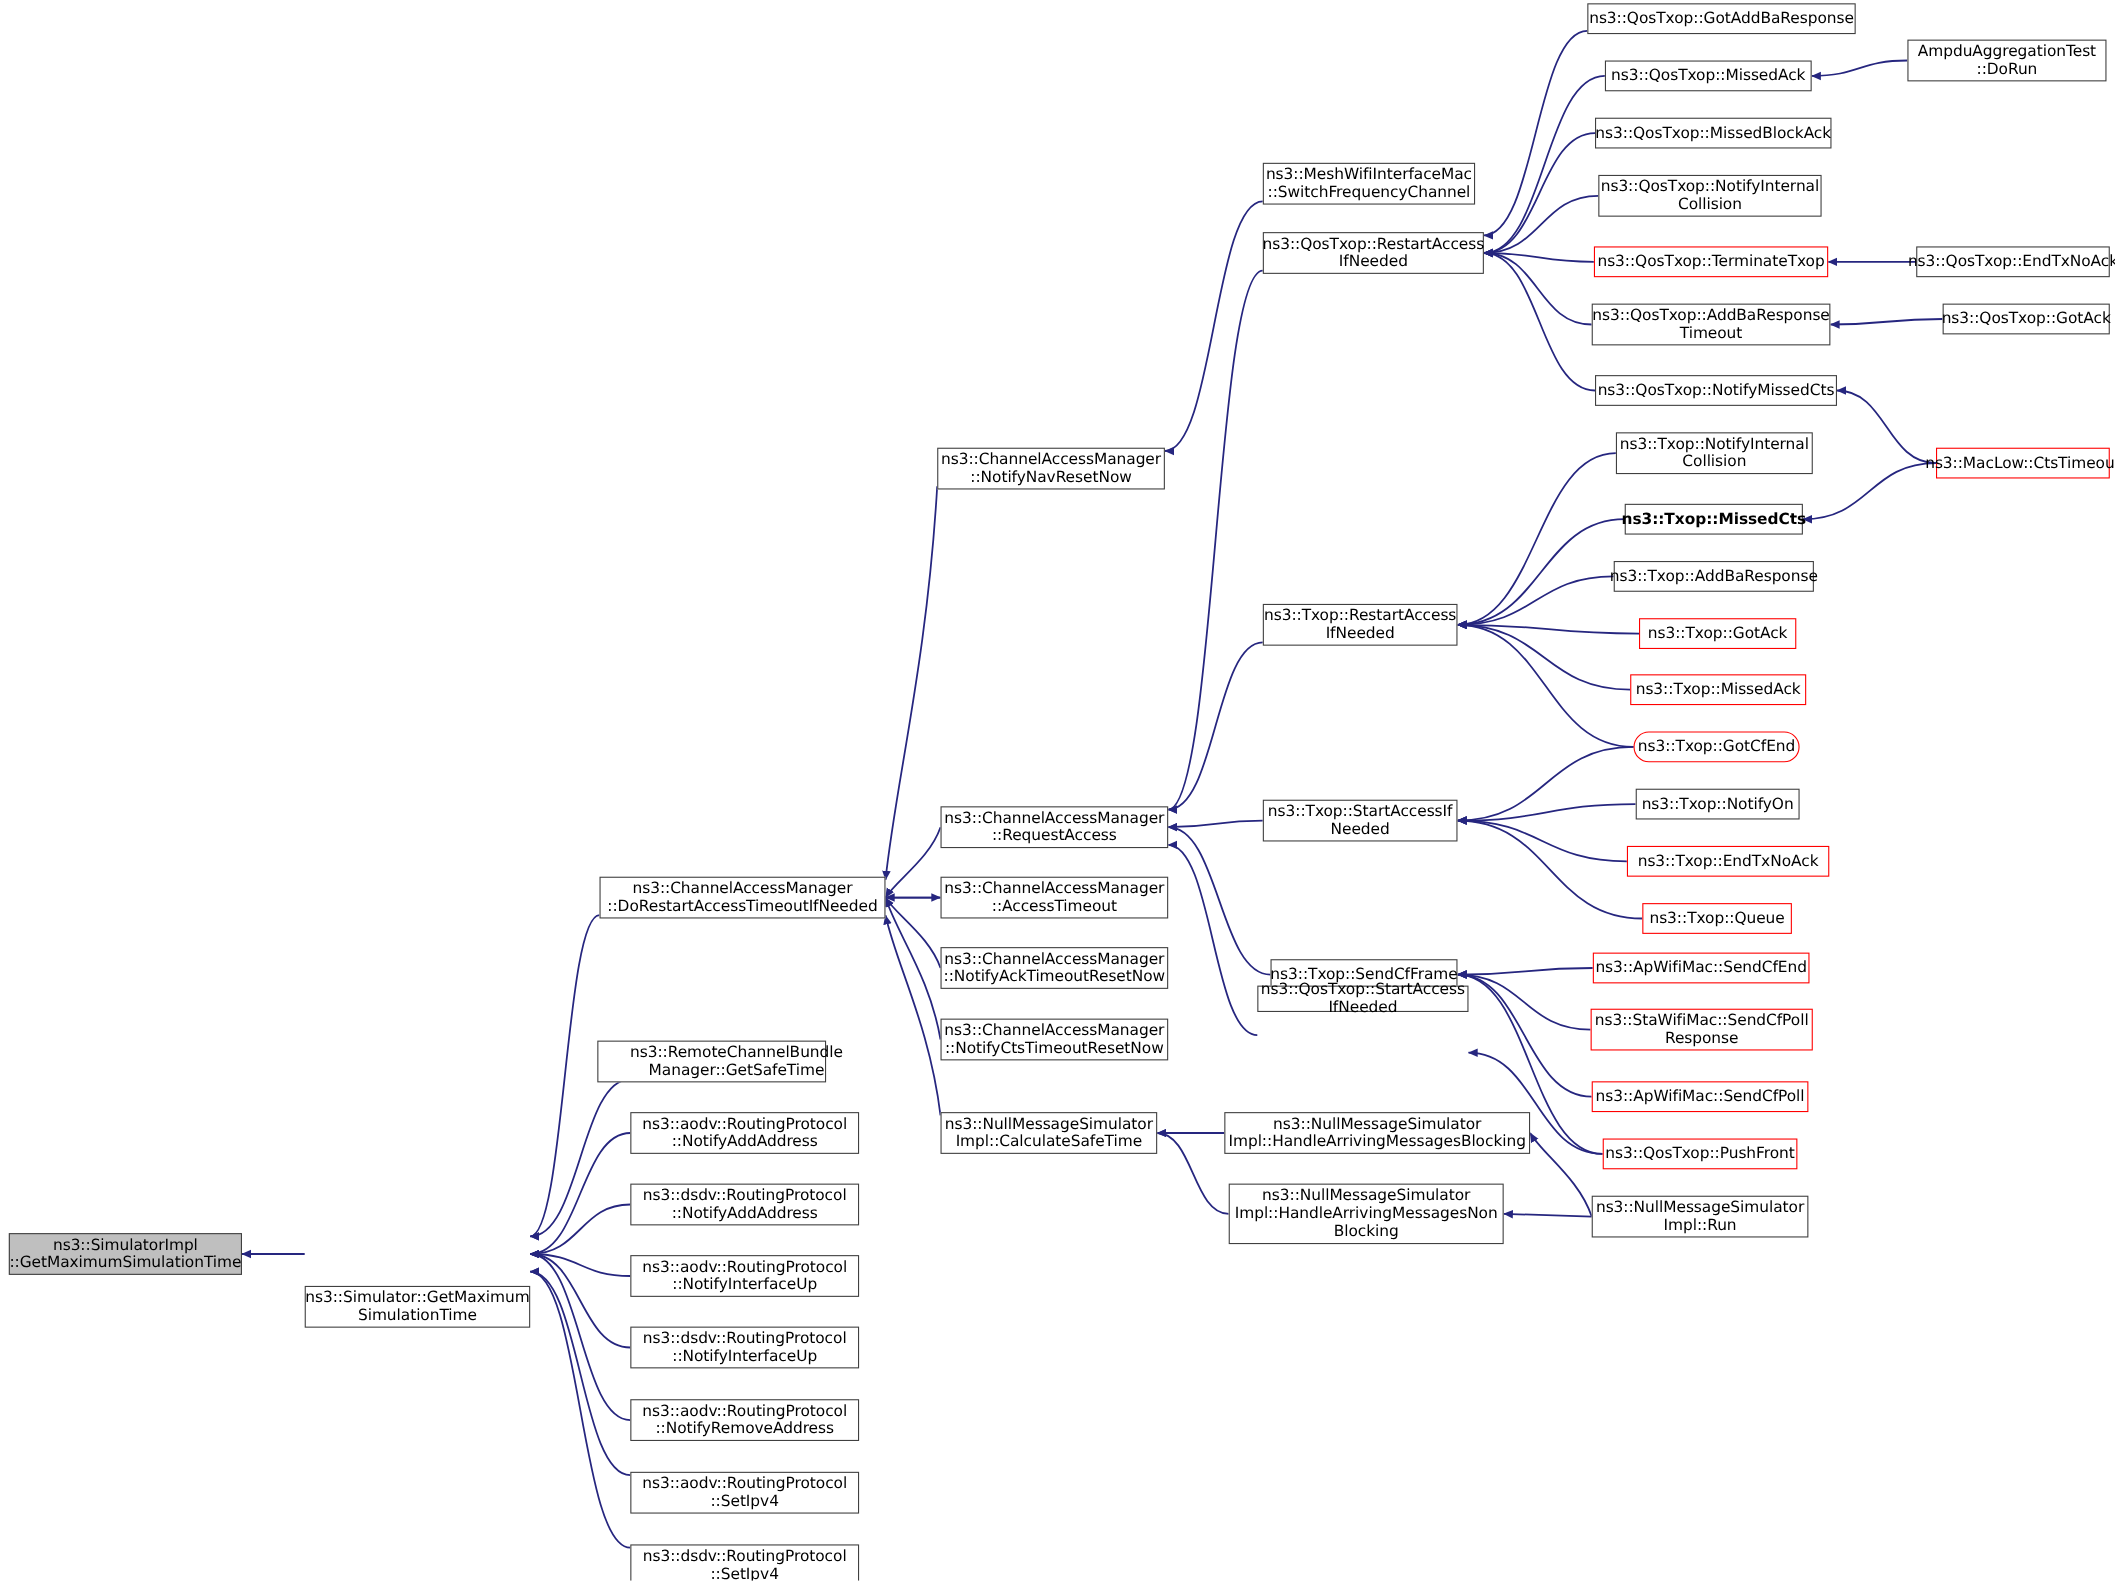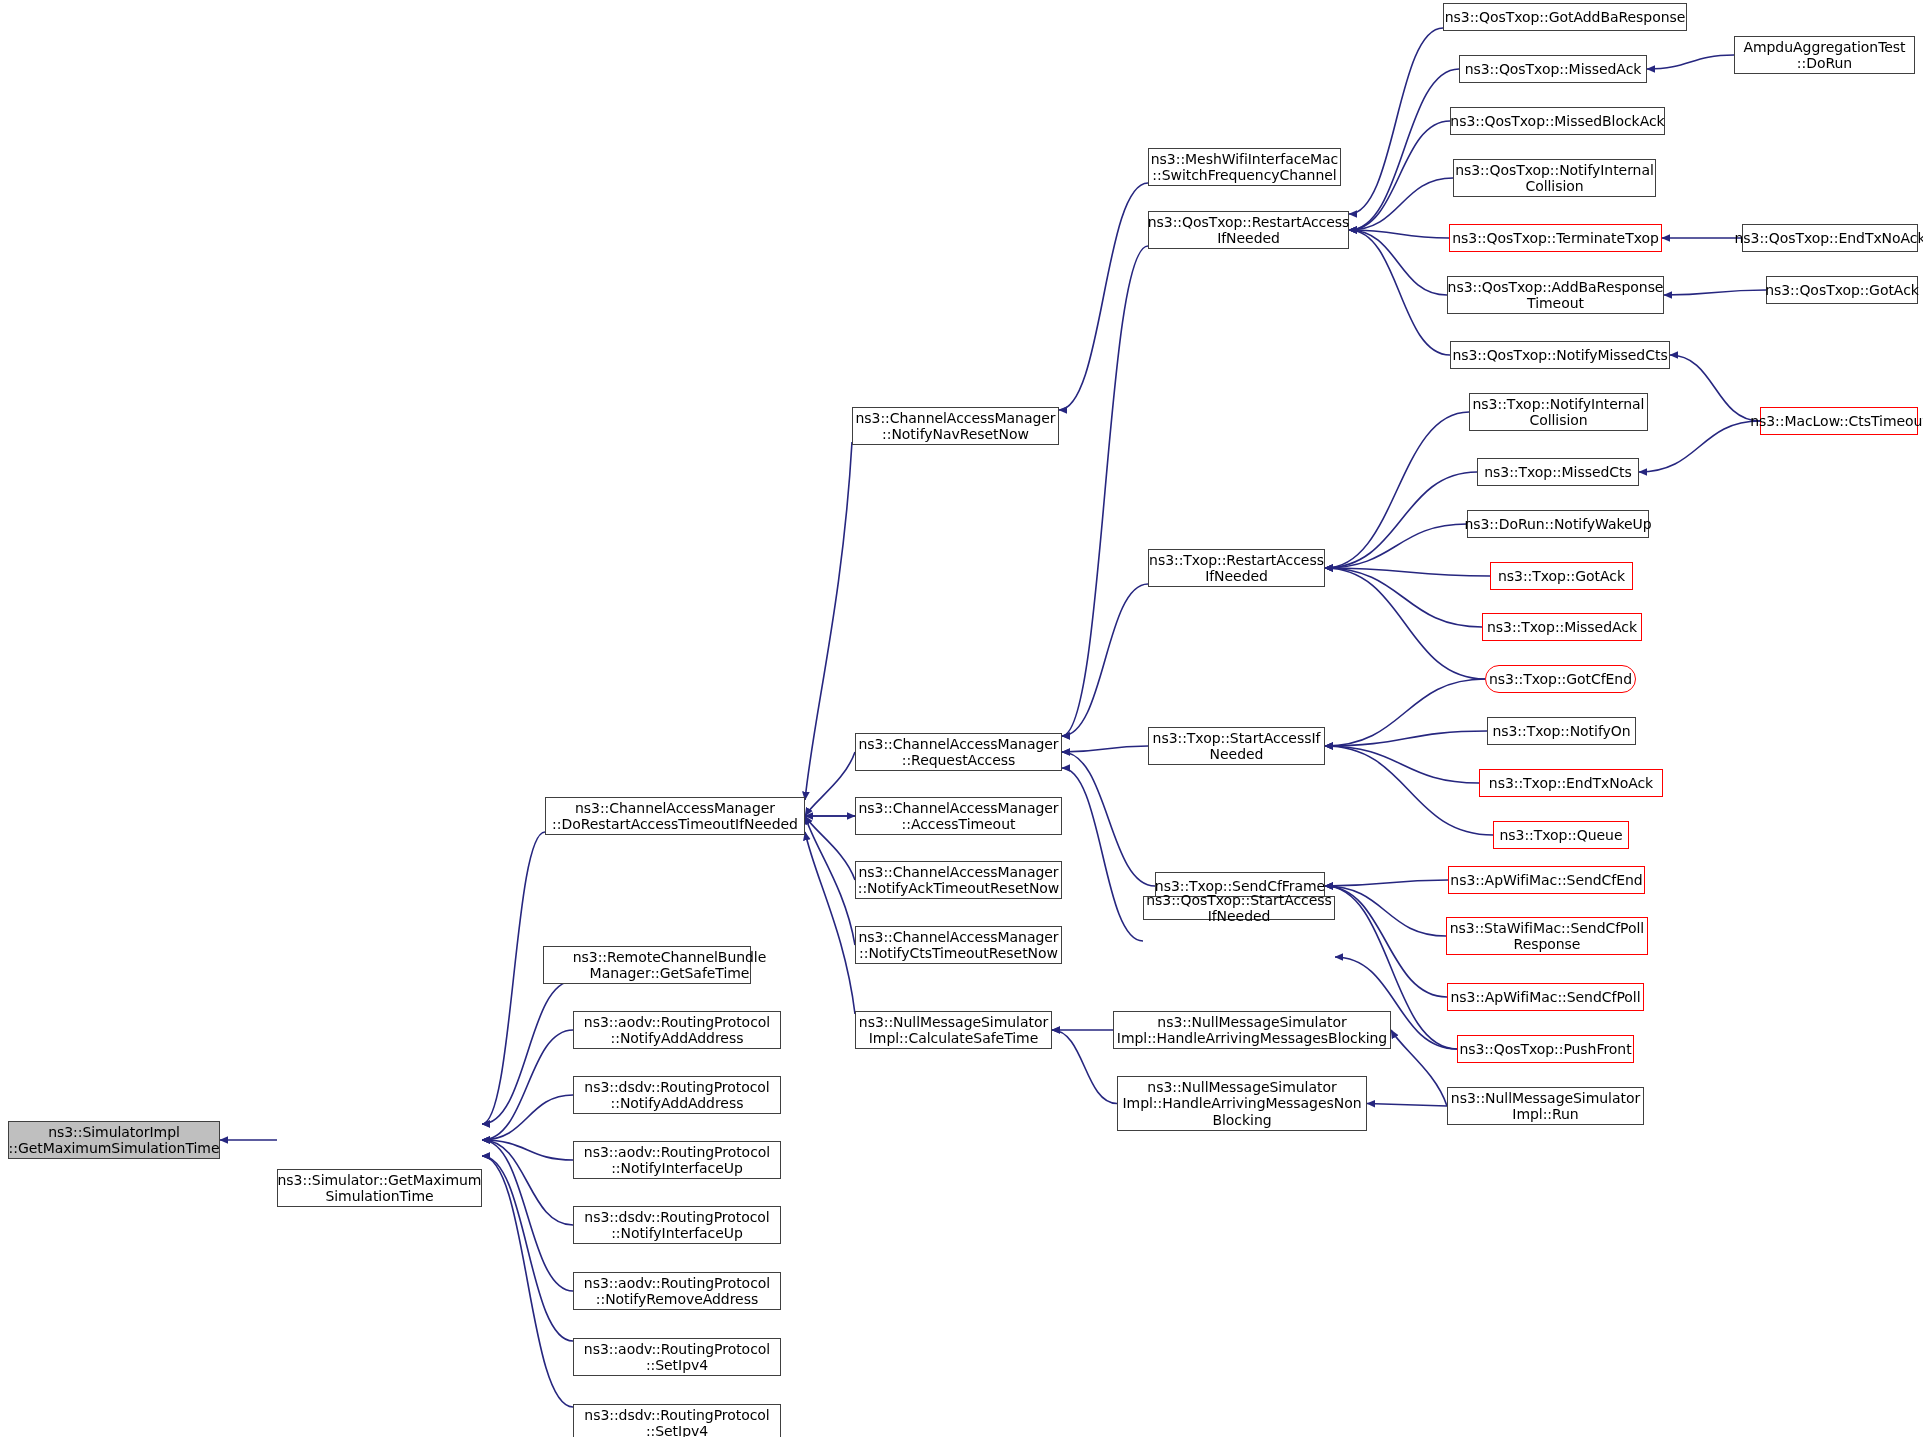--- a/index.html
+++ b/index.html
@@ -167,22 +167,22 @@
     <div class="node" style="left: 1459px; top: 55px; width: 188px; height: 28px;">ns3::QosTxop::MissedAck</div>
     <div class="node" style="left: 1450px; top: 107px; width: 215px; height: 28px;">ns3::QosTxop::MissedBlockAck</div>
     <div class="node" style="left: 1453px; top: 159px; width: 203px; height: 38px;">ns3::QosTxop::NotifyInternal
 Collision</div>
     <div class="node red" style="left: 1449px; top: 224px; width: 213px; height: 28px;">ns3::QosTxop::TerminateTxop</div>
     <div class="node" style="left: 1447px; top: 276px; width: 217px; height: 38px;">ns3::QosTxop::AddBaResponse
 Timeout</div>
     <div class="node" style="left: 1450px; top: 341px; width: 220px; height: 28px;">ns3::QosTxop::NotifyMissedCts</div>
     <div class="node" style="left: 1469px; top: 393px; width: 179px; height: 38px;">ns3::Txop::NotifyInternal
 Collision</div>
-    <div class="node" style="left: 1477px; top: 458px; width: 162px; height: 28px;">ns3::Txop::MissedCts</div>
-    <div class="node" style="left: 1467px; top: 510px; width: 182px; height: 28px;">ns3::DoRun::NotifyWakeUp</div>
+    <div class="node" style="left: 1477px; top: 458px; width: 162px; height: 28px; font-weight: bold;">ns3::Txop::MissedCts</div>
+    <div class="node" style="left: 1467px; top: 510px; width: 182px; height: 28px;">ns3::Txop::AddBaResponse</div>
     <div class="node red" style="left: 1490px; top: 562px; width: 143px; height: 28px;">ns3::Txop::GotAck</div>
     <div class="node red" style="left: 1482px; top: 613px; width: 160px; height: 28px;">ns3::Txop::MissedAck</div>
     <div class="node red" style="left: 1485px; top: 665px; width: 151px; height: 28px; border-radius: 14px;">ns3::Txop::GotCfEnd</div>
     <div class="node" style="left: 1487px; top: 717px; width: 149px; height: 28px;">ns3::Txop::NotifyOn</div>
     <div class="node red" style="left: 1479px; top: 769px; width: 184px; height: 28px;">ns3::Txop::EndTxNoAck</div>
     <div class="node red" style="left: 1493px; top: 821px; width: 136px; height: 28px;">ns3::Txop::Queue</div>
     <div class="node red" style="left: 1448px; top: 866px; width: 197px; height: 28px;">ns3::ApWifiMac::SendCfEnd</div>
     <div class="node red" style="left: 1446px; top: 917px; width: 202px; height: 38px;">ns3::StaWifiMac::SendCfPoll
 Response</div>
     <div class="node red" style="left: 1447px; top: 983px; width: 197px; height: 28px;">ns3::ApWifiMac::SendCfPoll</div>

